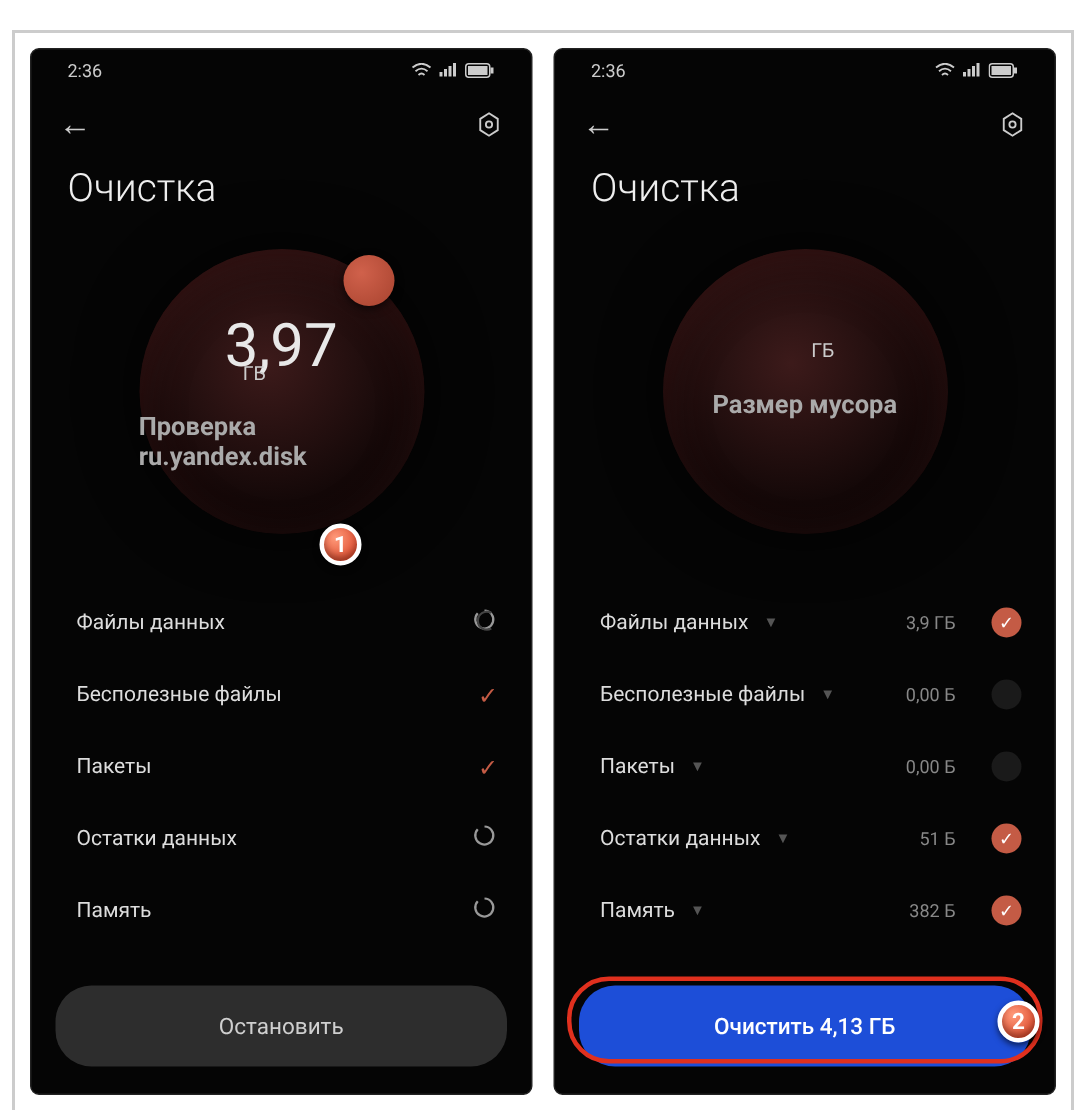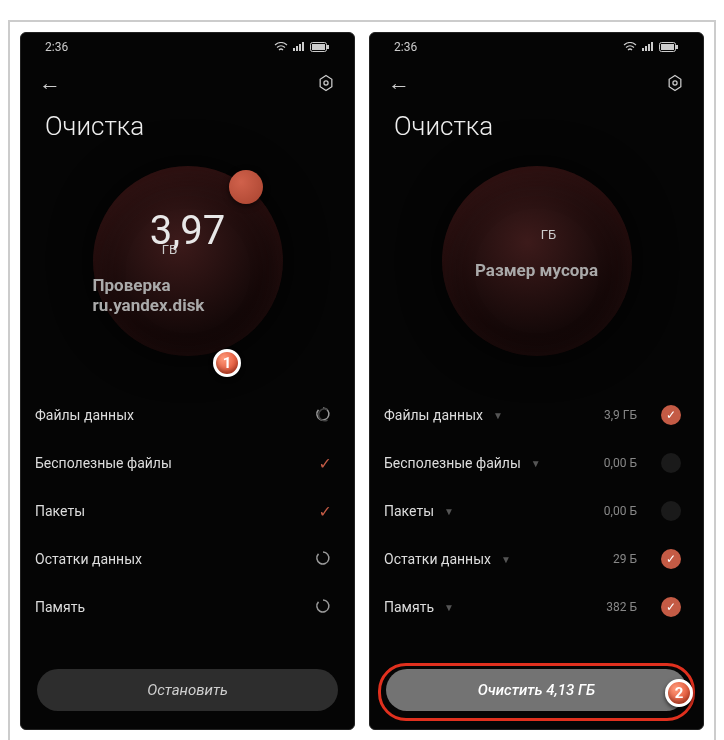--- a/index.html
+++ b/index.html
@@ -78,21 +78,21 @@
     position: absolute;
     top: 4px; right: 20px;
     width: 34px; height: 34px;
     border-radius: 50%;
     background: radial-gradient(circle at 35% 35%, #d0614b, #a8432f);
     box-shadow: 0 2px 6px rgba(0,0,0,0.6);
   }
   .size-main { font-size: 40px; font-weight: 400; color: #e8e8e8; display: flex; align-items: baseline; gap: 4px; flex-direction: column;}
   .size-unit { font-size: 13px; color: #ccc; position: relative; top: -16px; left: 12px;}
   .size-sub { font-size: 17px; color: #aaa; margin-top: 2px; text-align:left;font-weight:bold;}
-  .list { padding: 10px 22px 0 14px; flex: 1; text-align: center; }
+  .list { padding: 10px 22px 0 30px; flex: 1; text-align: center; }
   .row {
     display: flex;
     align-items: center;
     justify-content: space-between;
     height: 48px;
     border-bottom: 0px solid #1a1a1a;
     font-size: 14px;
     color: #ddd;
   }
   .row-left { display: flex; align-items: center; gap: 6px; }
@@ -102,31 +102,30 @@
     width: 20px; height: 20px; border-radius: 50%;
     display: flex; align-items: center; justify-content: center;
     font-size: 12px;
   }
   .check.on { background: #c45b45; color: #fff; }
   .check.off { background: #1a1a1a; color: #333; }
   .tick-small { color: #c45b45; font-size: 16px; }
   .spin { color: #999; }
   .footer { padding: 12px 16px 18px; }
   .btn {
-    height: 42px;
+    height: 54px;
     border-radius: 24px;
     display: flex;
     align-items: center;
     justify-content: center;
     font-size: 15px;
     cursor: pointer;
-    font-style: italic;
   }
   .btn-gray { background: #2d2d2d; color: #cfcfcf; }
-  .btn-orange { background: #737373; color: #fff; font-weight: 500;}
+  .btn-orange { background: #1d4ed8; color: #fff; font-weight: 500;}
   .marker {
     position: absolute;
     width: 28px; height: 28px;
     border-radius: 50%;
     border: 3px solid #fff;
     background: radial-gradient(circle at 35% 30%, #ff9a7a, #d4361a);
     box-shadow: 0 2px 4px rgba(0,0,0,0.6), inset 0 -3px 4px rgba(0,0,0,0.3);
     display: flex; align-items: center; justify-content: center;
     font-weight: 700; color: #fff; font-size: 15px;
     z-index: 30;
@@ -287,21 +286,21 @@
             <span>0,00 Б</span>
             <span class="check off"></span>
           </span>
       </div>
       <div class="row">
         <span class="row-left">
             <span>Остатки данных</span>
             <span class="chev">▼</span>
           </span>
         <span class="row-right">
-            <span>29 Б</span>
+            <span>51 Б</span>
             <span class="check on">✓</span>
           </span>
       </div>
       <div class="row">
         <span class="row-left">
             <span>Память</span>
             <span class="chev">▼</span>
           </span>
         <span class="row-right">
             <span>382 Б</span>

